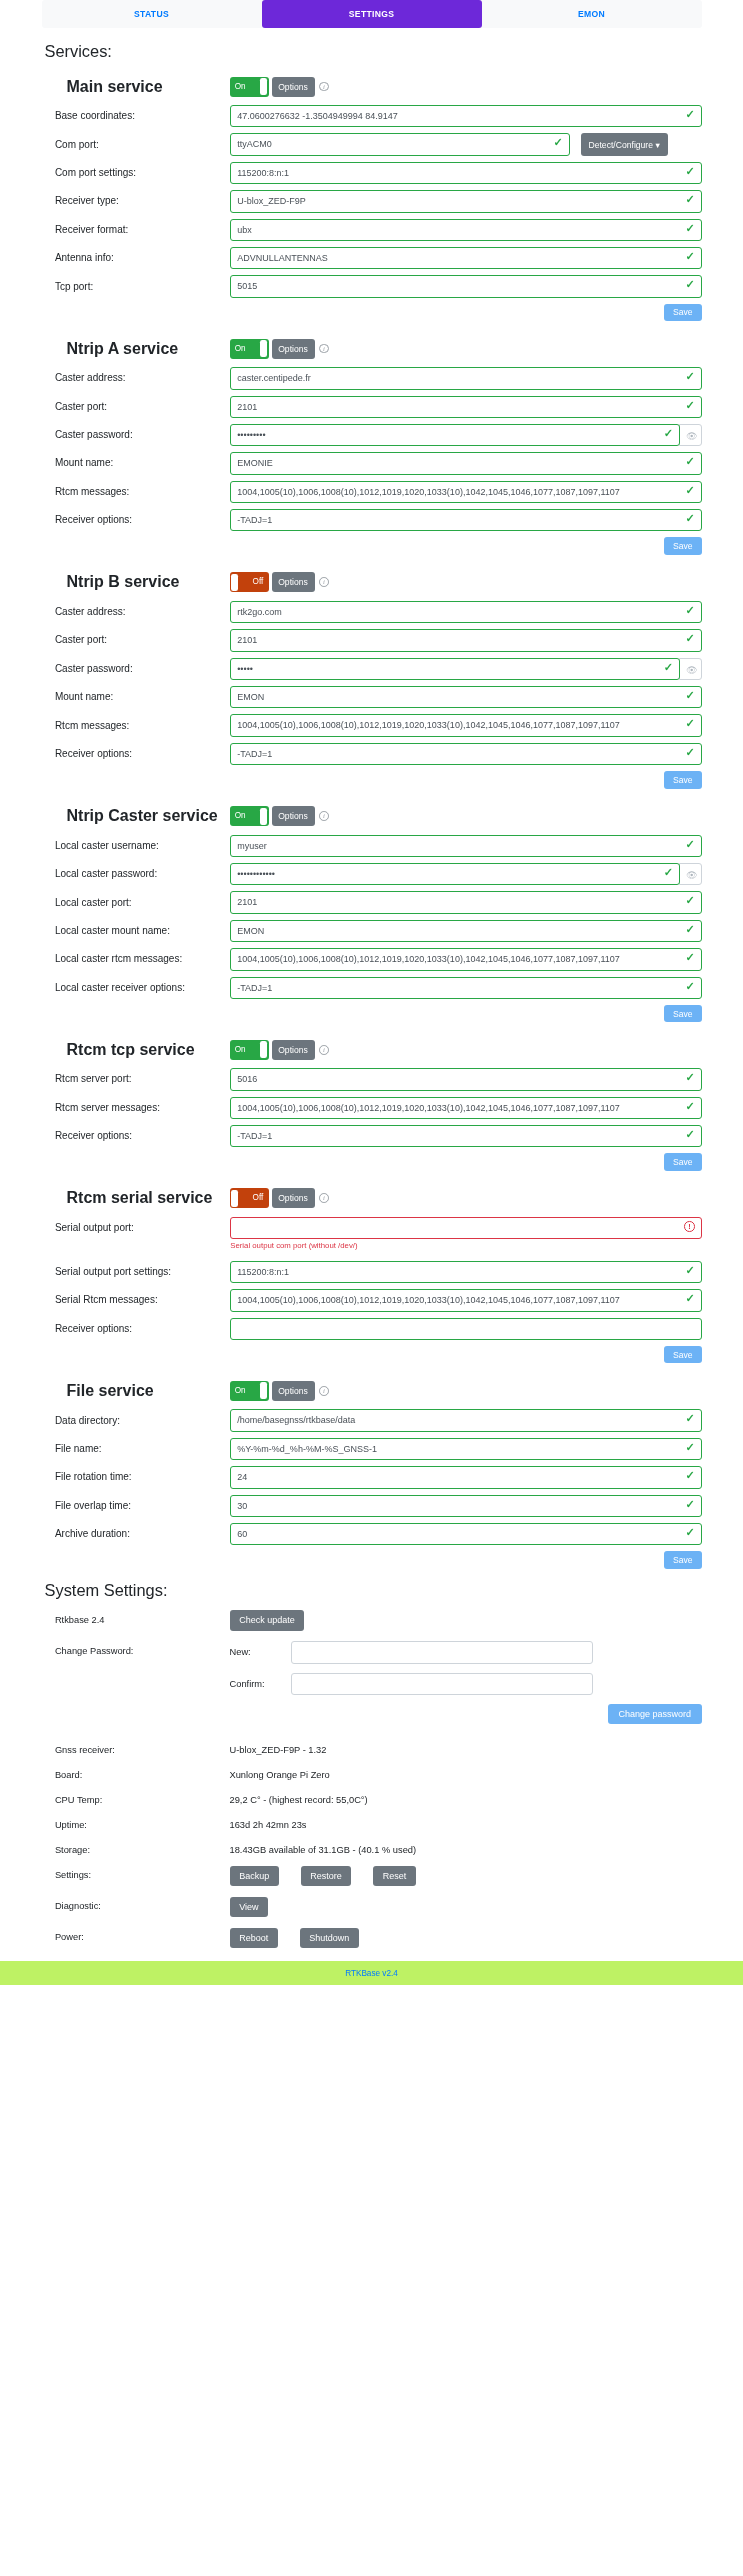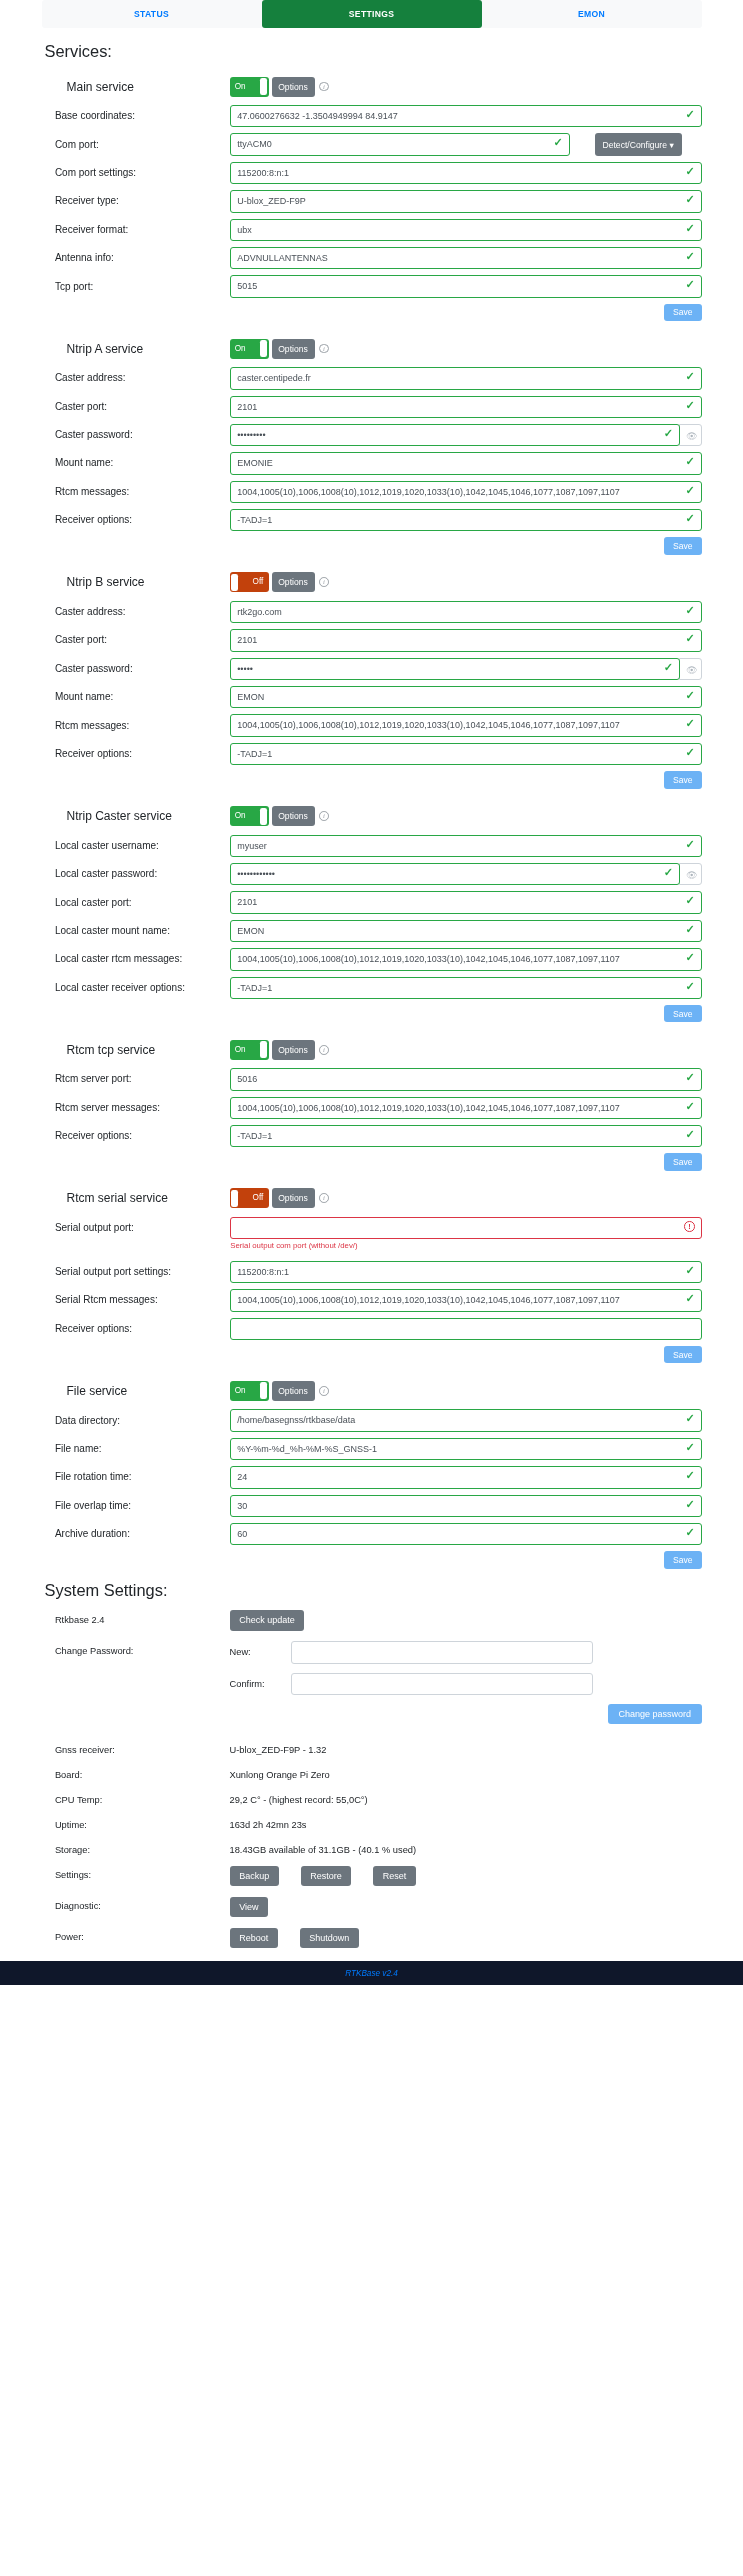--- a/index.html
+++ b/index.html
@@ -33,21 +33,21 @@
     justify-content: center;
     font-size: 8.6px;
     font-weight: bold;
     letter-spacing: 0.3px;
     color: #007bff;
     cursor: pointer;
     user-select: none;
     border-radius: 3px;
   }
   .tab.active {
-    background: #15803d;
+    background: #6d28d9;
     color: #ffffff;
   }
 
   
   .page {
     width: 660px;
     margin: 0 auto;
     padding-top: 4.5px;
   }
 
@@ -62,22 +62,22 @@
 
   .service-head {
     display: flex;
     align-items: center;
     height: 31px;
     margin-bottom: 3px;
   }
   .service-name {
     width: 188px;
     padding-left: 25px;
-    font-size: 12px;
-    font-weight: 400;
+    font-size: 16px;
+    font-weight: 700;
     color: #212529;
   }
   .svc-controls { display: flex; align-items: center; gap: 0; }
 
   
   .toggle {
     width: 39px; height: 20px;
     border-radius: 3px;
     position: relative;
     display: flex; align-items: center;
@@ -196,21 +196,21 @@
     color: #adb5bd;
     cursor: pointer;
     font-size: 9px;
     line-height: 21px;
     text-align: center;
     flex: 0 0 auto;
   }
 
   .detect-btn {
     flex: 0 0 auto;
-    margin-left: 25px;
+    margin-left: 11px;
     height: 22.4px;
     padding: 0 8px;
     background: #6c757d;
     color: #fff;
     border: none;
     border-radius: 3px;
     font-size: 8.6px;
     font-family: "Liberation Sans", sans-serif;
     cursor: pointer;
   }
@@ -283,25 +283,24 @@
     height: 22.4px;
     border: 0.7px solid #ced4da;
     border-radius: 3px;
     padding: 0 6.7px;
     font-size: 9px;
     font-family: "Liberation Sans", sans-serif;
   }
 
   .footer {
     width: 100%;
-    background: #0f172a;
+    background: #bef264;
     text-align: center;
     padding: 6.7px 0;
     margin-top: 13.4px;
-    font-style: italic;
   }
   .footer a {
     color: #007bff;
     font-size: 8.2px;
     text-decoration: none;
   }
 </style>
 </head>
 <body>
 

